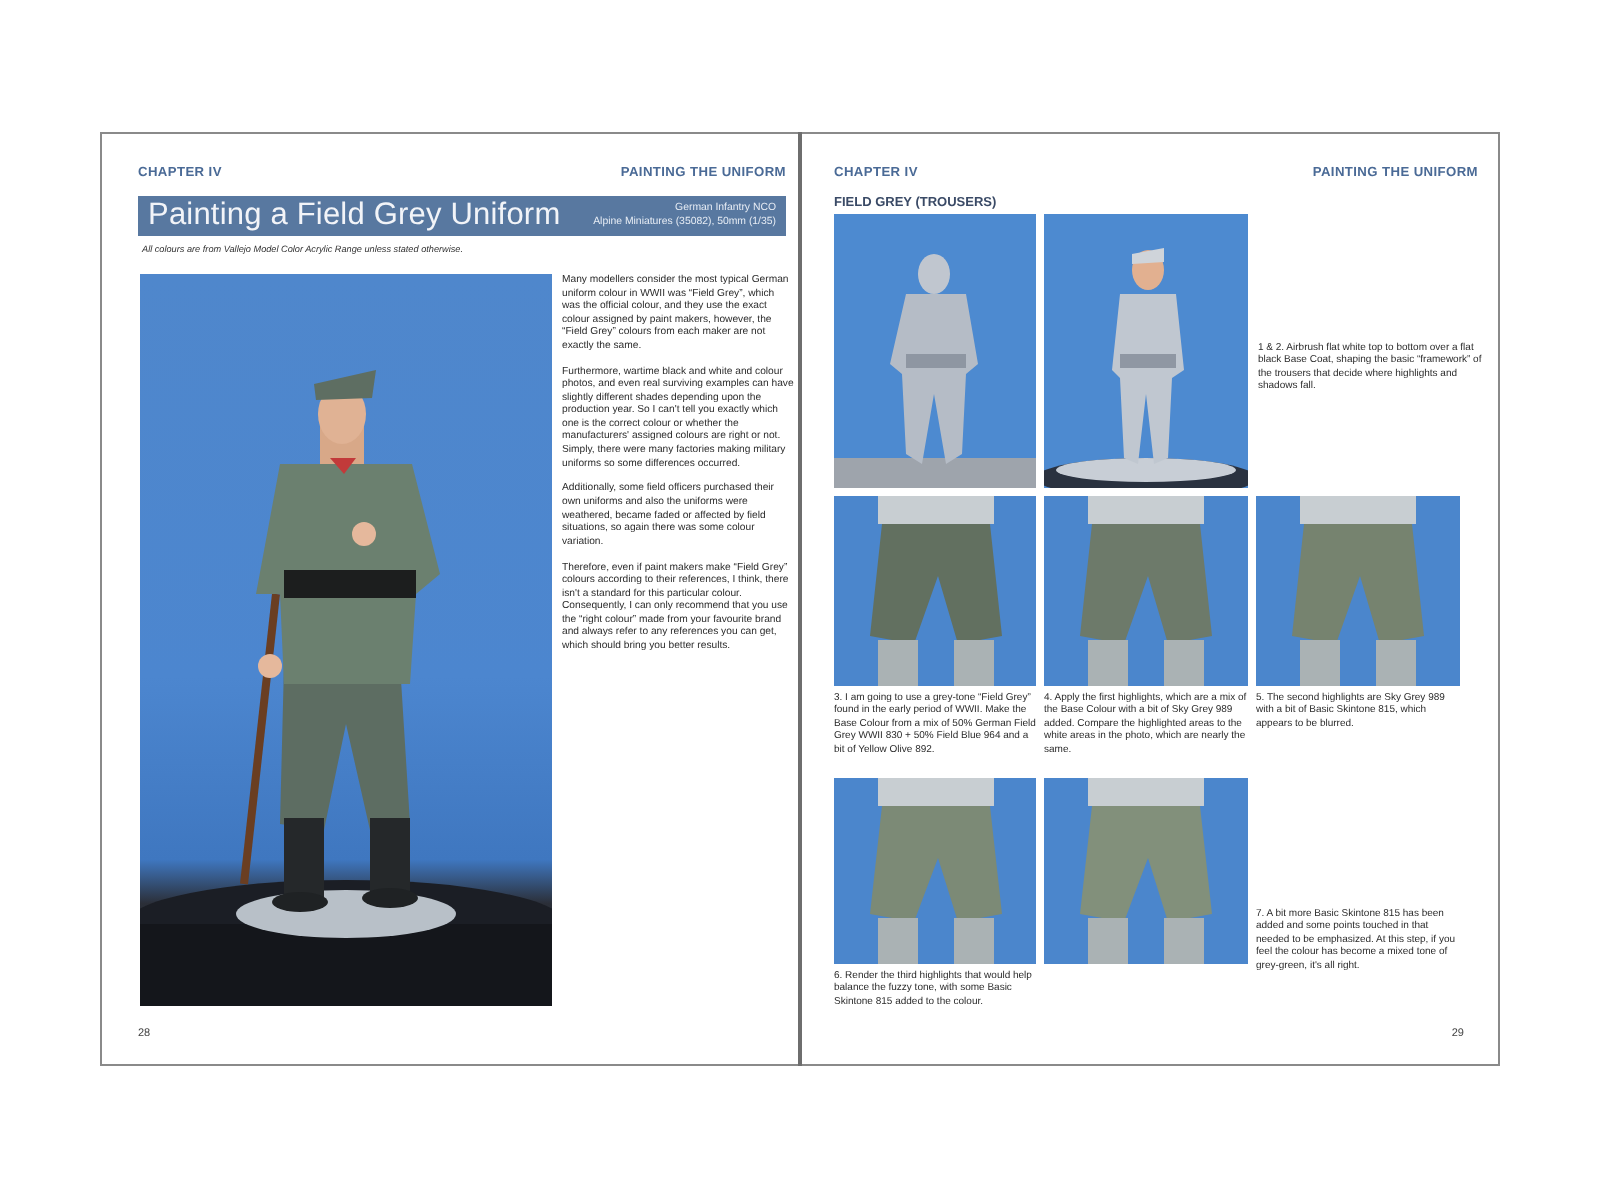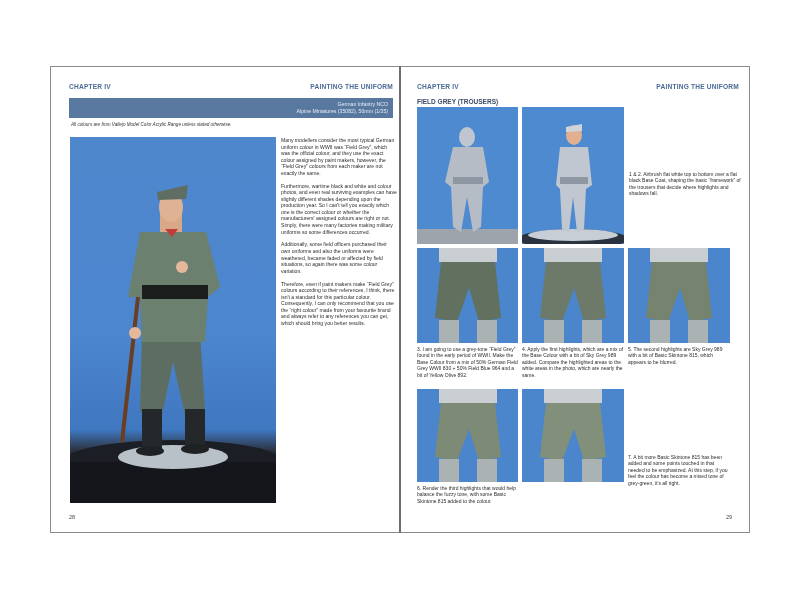--- a/index.html
+++ b/index.html
@@ -53,20 +53,21 @@
 </head>
 <body>
 
 <div class="spread">
 
   <div class="page left">
     <div class="running-head" style="left:18px;">CHAPTER IV</div>
     <div class="running-head" style="right:7px;">PAINTING THE UNIFORM</div>
 
     <div class="title-bar">
+      <div class="title">Painting a Field Grey Uniform</div>
       <div class="sub">
         <div>German Infantry NCO</div>
         <div>Alpine Miniatures (35082), 50mm (1/35)</div>
       </div>
     </div>
     <div class="note">All colours are from Vallejo Model Color Acrylic Range unless stated otherwise.</div>
 
     <div class="main-photo">
       <svg width="206" height="366" viewBox="0 0 206 366">
 

